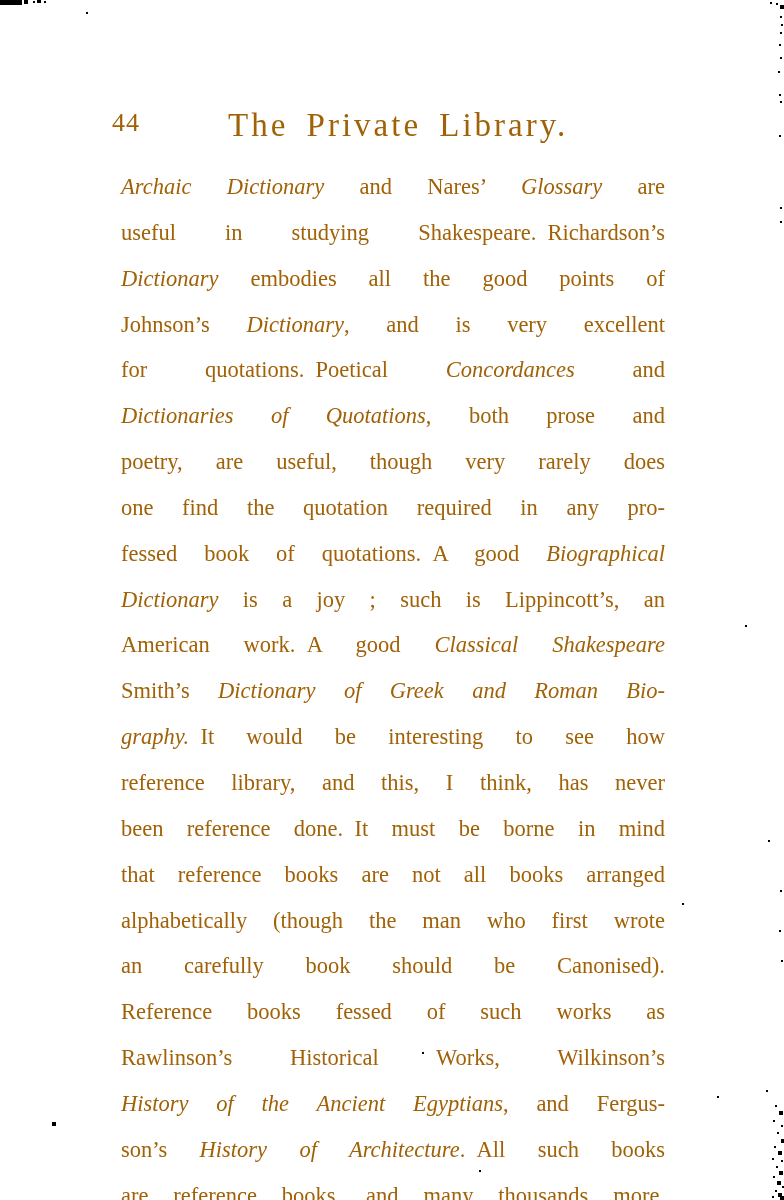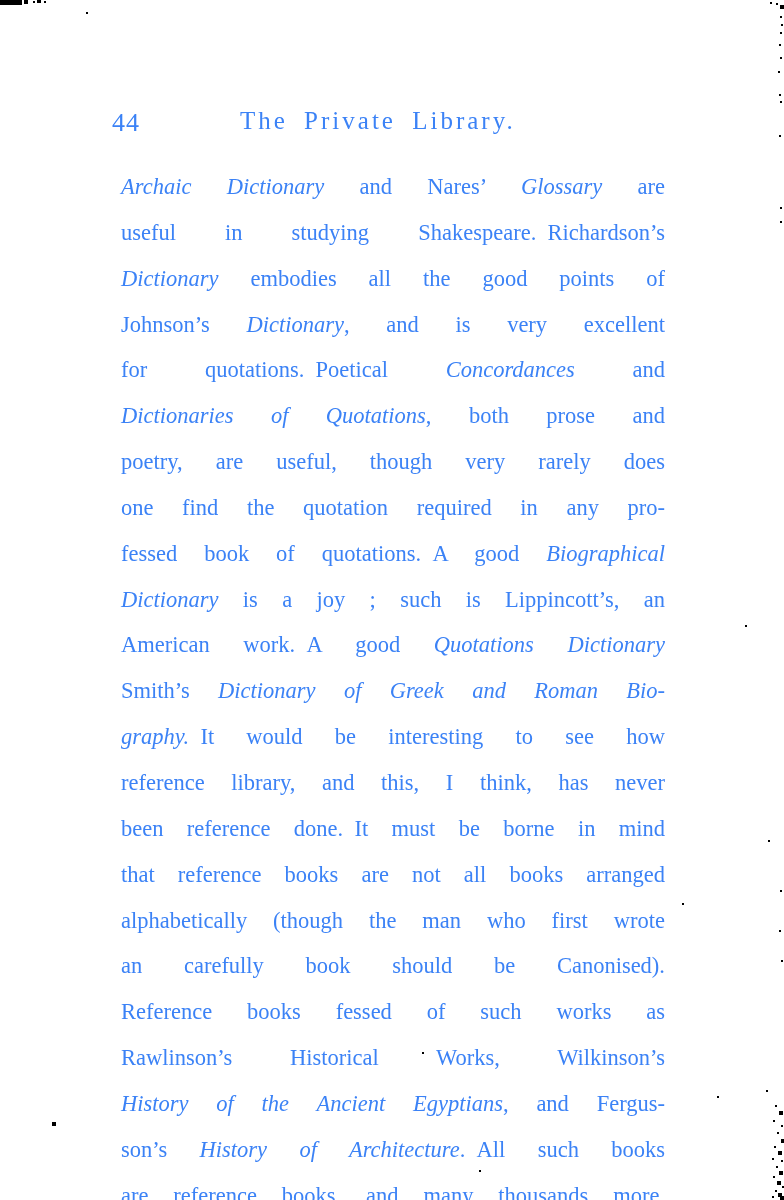--- a/index.html
+++ b/index.html
@@ -7,34 +7,34 @@
     padding: 0;
     background: #ffffff;
   }
   .page {
     position: relative;
     width: 784px;
     height: 1200px;
     background: #ffffff;
     overflow: hidden;
     font-family: "Liberation Serif", "DejaVu Serif", serif;
-    color: #3b82f6;
+    color: #a16207;
   }
   .pagenum {
     position: absolute;
     left: 112px;
     top: 108px;
     font-size: 26px;
     letter-spacing: 1px;
   }
   .running-title {
     position: absolute;
-    left: 240px;
+    left: 228px;
     top: 107px;
-    font-size: 25px;
+    font-size: 33px;
     letter-spacing: 3px;
     word-spacing: 7px;
     white-space: nowrap;
   }
   .body-text {
     position: absolute;
     left: 121px;
     top: 158px;
     width: 544px;
     font-size: 22.5px;
@@ -92,21 +92,21 @@
       <div class="line"><span class="it">Archaic Dictionary</span><span> and Nares’ </span><span class="it">Glossary</span><span> are</span></div>
       <div class="line"><span>useful in studying Shakespeare. Richardson’s</span></div>
       <div class="line"><span class="it">Dictionary</span><span> embodies all the good points of</span></div>
       <div class="line"><span>Johnson’s </span><span class="it">Dictionary</span><span>, and is very excellent</span></div>
       <div class="line"><span>for quotations. Poetical </span><span class="it">Concordances</span><span> and</span></div>
       <div class="line"><span class="it">Dictionaries of Quotations</span><span>, both prose and</span></div>
       <div class="line"><span>poetry, are useful, though very rarely does</span></div>
       <div class="line"><span>one find the quotation required in any pro-</span></div>
       <div class="line"><span>fessed book of quotations. A good </span><span class="it">Biographical</span></div>
       <div class="line"><span class="it">Dictionary</span><span> is a joy ; such is Lippincott’s, an</span></div>
-      <div class="line"><span>American work. A good </span><span class="it">Quotations Dictionary</span></div>
+      <div class="line"><span>American work. A good </span><span class="it">Classical Shakespeare</span></div>
       <div class="line"><span>Smith’s </span><span class="it">Dictionary of Greek and Roman Bio-</span></div>
       <div class="line"><span class="it">graphy.</span><span> It would be interesting to see how</span></div>
       <div class="line"><span>reference library, and this, I think, has never</span></div>
       <div class="line"><span>been reference done. It must be borne in mind</span></div>
       <div class="line"><span>that reference books are not all books arranged</span></div>
       <div class="line"><span>alphabetically (though the man who first wrote</span></div>
       <div class="line"><span>an carefully book should be Canonised).</span></div>
       <div class="line"><span>Reference books fessed of such works as</span></div>
       <div class="line"><span>Rawlinson’s Historical Works, Wilkinson’s</span></div>
       <div class="line"><span class="it">History of the Ancient Egyptians</span><span>, and Fergus-</span></div>

